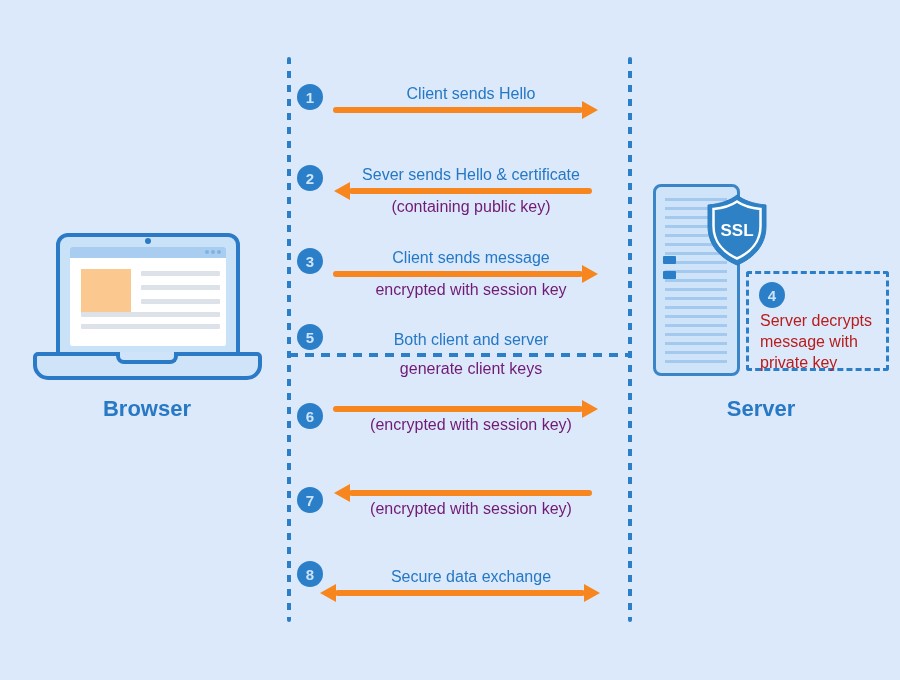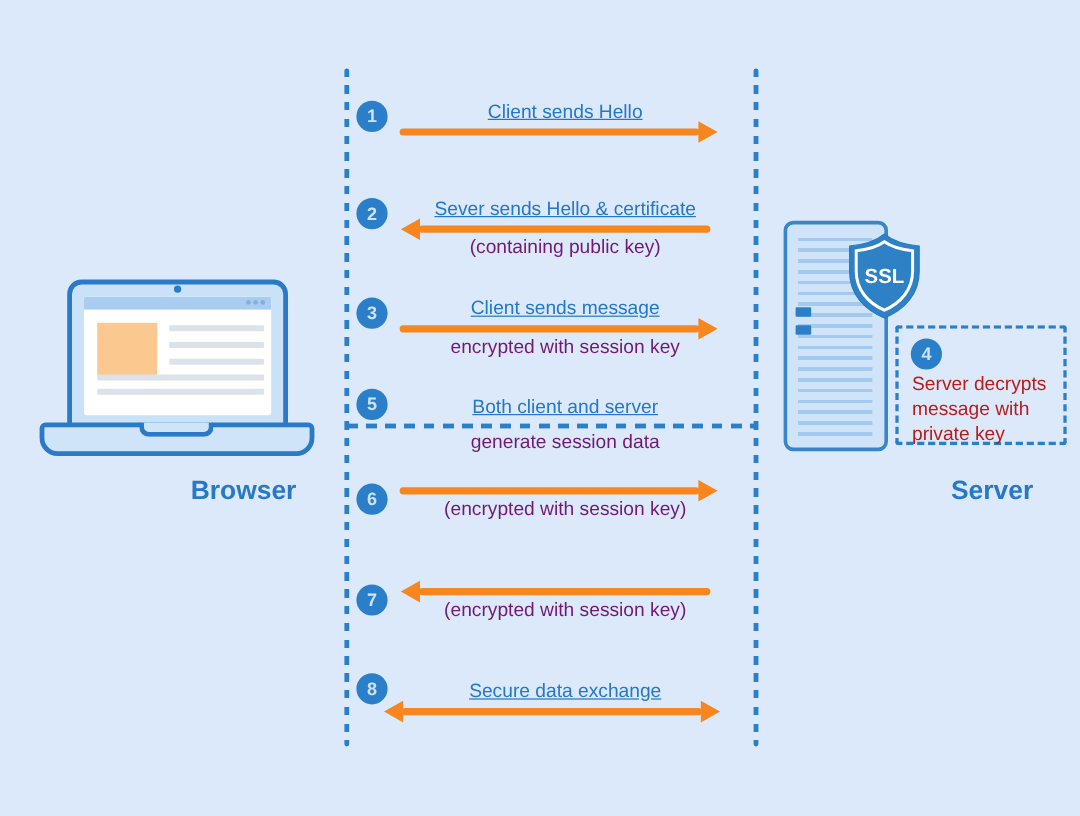--- a/index.html
+++ b/index.html
@@ -13,21 +13,21 @@
   .vline.left { left:287px; }
   .vline.right { left:628px; }
   .hdivider { position:absolute; top:353px; left:289px; width:341px; height:4px;
            background:repeating-linear-gradient(to right,#2b7fc9 0 9px,transparent 9px 16px); }
 
   
   .step { position:absolute; left:297px; width:312px; }
   .num { position:absolute; left:0; top:0; width:26px; height:26px; border-radius:50%;
          background:#2b7fc9; color:#cde3f7; font-size:15px; font-weight:bold;
          display:flex; align-items:center; justify-content:center; }
-  .step .title { margin-left:36px; text-align:center; font-size:16px; line-height:20px; color:#2478c6;text-decoration:underline; }
+  .step .title { margin-left:36px; text-align:center; font-size:16px; line-height:20px; color:#2478c6; }
   .step .subtitle { margin-left:36px; text-align:center; font-size:16px; line-height:20px; color:#701a75; margin-top:3px; }
   .arrow { position:relative; height:6px; background:#f6861d; border-radius:3px; margin-top:3px; }
   .arrow.right { margin-left:36px; width:250px; }
   .arrow.right::after { content:''; position:absolute; right:-15px; top:-6px;
          border-left:16px solid #f6861d; border-top:9px solid transparent; border-bottom:9px solid transparent; }
   .arrow.left { margin-left:52px; width:243px; }
   .arrow.left::before { content:''; position:absolute; left:-15px; top:-6px;
          border-right:16px solid #f6861d; border-top:9px solid transparent; border-bottom:9px solid transparent; }
   .arrow.both { margin-left:38px; width:250px; }
   .arrow.both::after { content:''; position:absolute; right:-15px; top:-6px;
@@ -79,21 +79,21 @@
           background:#cfe4f8; border:3px solid #3a85c8; border-radius:8px; }
   .server-lines { position:absolute; left:665px; top:198px; width:62px; height:166px;
           background:repeating-linear-gradient(to bottom,#a3c9ee 0 3px,transparent 3px 9px); }
   .server-sq { position:absolute; width:13px; height:8px; background:#2b7fc9; border-radius:1px; }
   .server-sq.sq1 { left:663px; top:256px; }
   .server-sq.sq2 { left:663px; top:271px; }
   .ssl-shield { position:absolute; left:705px; top:193px; width:64px; height:74px; }
   .ssl-shield text { font-family:"Liberation Sans", sans-serif; }
 
   
-  .device-label { position:absolute; top:396px; width:200px; text-align:right;
+  .device-label { position:absolute; top:396px; width:200px; text-align:center;
           font-size:22px; font-weight:bold; color:#2778c5; }
   .label-browser { left:47px; }
   .label-server { left:661px; }
 </style>
 </head>
 <body>
 
 <div class="canvas">
 
   <div class="vline left"></div>
@@ -116,21 +116,21 @@
   <div class="step step3">
     <div class="num">3</div>
     <div class="title">Client sends message</div>
     <div class="arrow right"></div>
     <div class="subtitle">encrypted with session key</div>
   </div>
 
   <div class="step step5">
     <div class="num">5</div>
     <div class="title">Both client and server</div>
-    <div class="subtitle">generate session data</div>
+    <div class="subtitle">generate client keys</div>
   </div>
 
   <div class="step step6">
     <div class="num">6</div>
     <div class="arrow right"></div>
     <div class="subtitle">(encrypted with session key)</div>
   </div>
 
   <div class="step step7">
     <div class="num">7</div>

